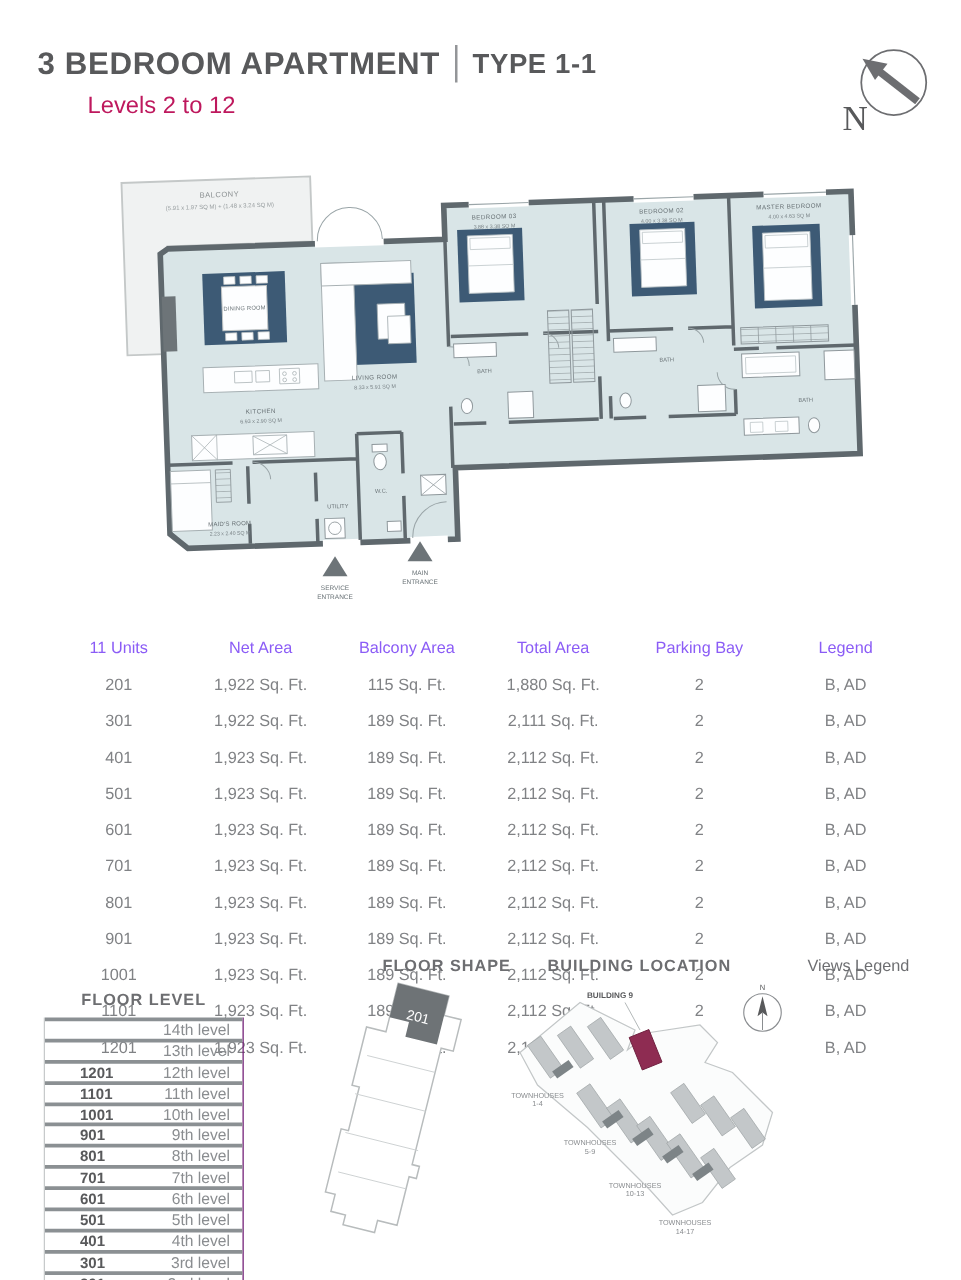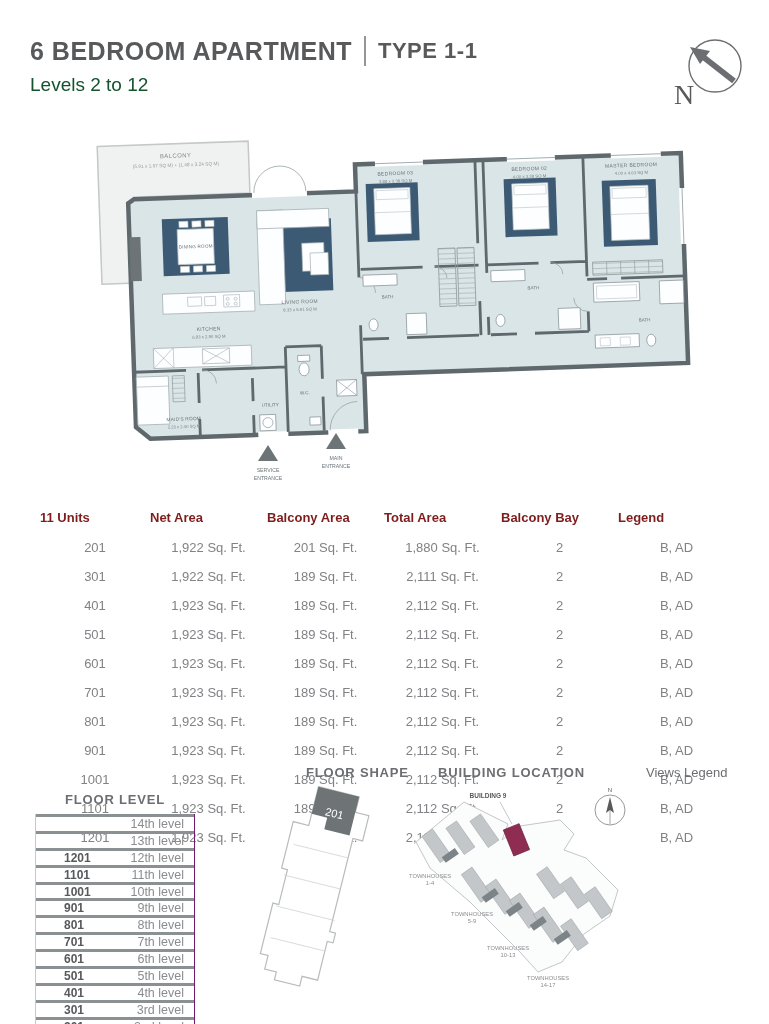--- a/index.html
+++ b/index.html
@@ -4,26 +4,26 @@
 <style>
   html,body{margin:0;padding:0;background:#fff;}
   .page{position:relative;width:769px;height:1024px;background:#ffffff;overflow:hidden;
         font-family:"Liberation Sans",sans-serif;}
   
   .hdr{position:absolute;left:30px;top:36px;}
   .hdr-line{display:flex;align-items:center;}
   .hdr-title{font-size:25px;font-weight:bold;color:#58595b;letter-spacing:.5px;}
   .hdr-divider{width:2px;height:30px;background:#939598;margin:0 12px;}
   .hdr-type{font-size:22px;font-weight:bold;color:#58595b;letter-spacing:.5px;}
-  .hdr-sub{font-size:19px;color:#14532d;margin-top:8px;}
+  .hdr-sub{font-size:19px;color:#be185d;margin-top:8px;margin-left:40px;}
   .compass{position:absolute;left:660px;top:28px;}
   
   .units{position:absolute;left:40px;top:506px;width:695px;}
   table{width:100%;border-collapse:collapse;}
-  th{font-size:13px;font-weight:bold;color:#7f1d1d;text-align:left;padding:4px 0 8px 0;}
+  th{font-size:13px;font-weight:normal;color:#8b5cf6;text-align:center;padding:4px 0 8px 0;}
   td{font-size:13px;color:#808285;text-align:center;height:29px;padding:0;}
   
   .fl-wrap{position:absolute;left:35px;top:764px;width:160px;margin-top:28px;}
   .fl-title{font-size:13px;font-weight:bold;color:#6d6e71;text-align:center;letter-spacing:.8px;margin-bottom:7px;}
   .fl-table{border-left:1px solid #c7cacb;border-right:1px solid #701a75;}
   .fl-row{box-sizing:border-box;height:16.9px;border-top:3.5px solid #8b9093;
           display:flex;justify-content:space-between;align-items:center;padding:0 10px 0 28px;}
   .fl-unit{font-size:12px;font-weight:bold;color:#58595b;}
   .fl-level{font-size:12.5px;color:#8a8d90;}
   
@@ -35,21 +35,21 @@
   svg text{font-family:"Liberation Sans",sans-serif;}
   .serifN{font-family:"Liberation Serif",serif;}
 </style>
 </head>
 <body>
 
 <div class="page">
 
   <div class="hdr">
     <div class="hdr-line">
-      <span class="hdr-title">6 BEDROOM APARTMENT</span>
+      <span class="hdr-title">3 BEDROOM APARTMENT</span>
       <span class="hdr-divider"></span>
       <span class="hdr-type">TYPE 1-1</span>
     </div>
     <div class="hdr-sub">Levels 2 to 12</div>
   </div>
 
   <svg class="compass" width="95" height="85" viewBox="0 0 95 85">
     <circle cx="55" cy="38" r="26" fill="none" stroke="#6d6e71" stroke-width="1.4"></circle>
     <line x1="74" y1="53" x2="42" y2="28" stroke="#6d6e71" stroke-width="6"></line>
     <polygon points="30,19 50,23 40,36" fill="#6d6e71"></polygon>
@@ -250,29 +250,29 @@
         <col style="width:117px">
           <col style="width:117px">
           <col style="width:117px">
       </colgroup>
       <thead>
           <tr id="units-head">
             <th>11 Units</th>
             <th>Net Area</th>
             <th>Balcony Area</th>
             <th>Total Area</th>
-            <th>Balcony Bay</th>
+            <th>Parking Bay</th>
             <th>Legend</th>
           </tr>
         </thead>
       <tbody id="units-body">
           <tr>
             <td>201</td>
             <td>1,922 Sq. Ft.</td>
-            <td>201 Sq. Ft.</td>
+            <td>115 Sq. Ft.</td>
             <td>1,880 Sq. Ft.</td>
             <td>2</td>
             <td>B, AD</td>
           </tr>
           <tr>
             <td>301</td>
             <td>1,922 Sq. Ft.</td>
             <td>189 Sq. Ft.</td>
             <td>2,111 Sq. Ft.</td>
             <td>2</td>

